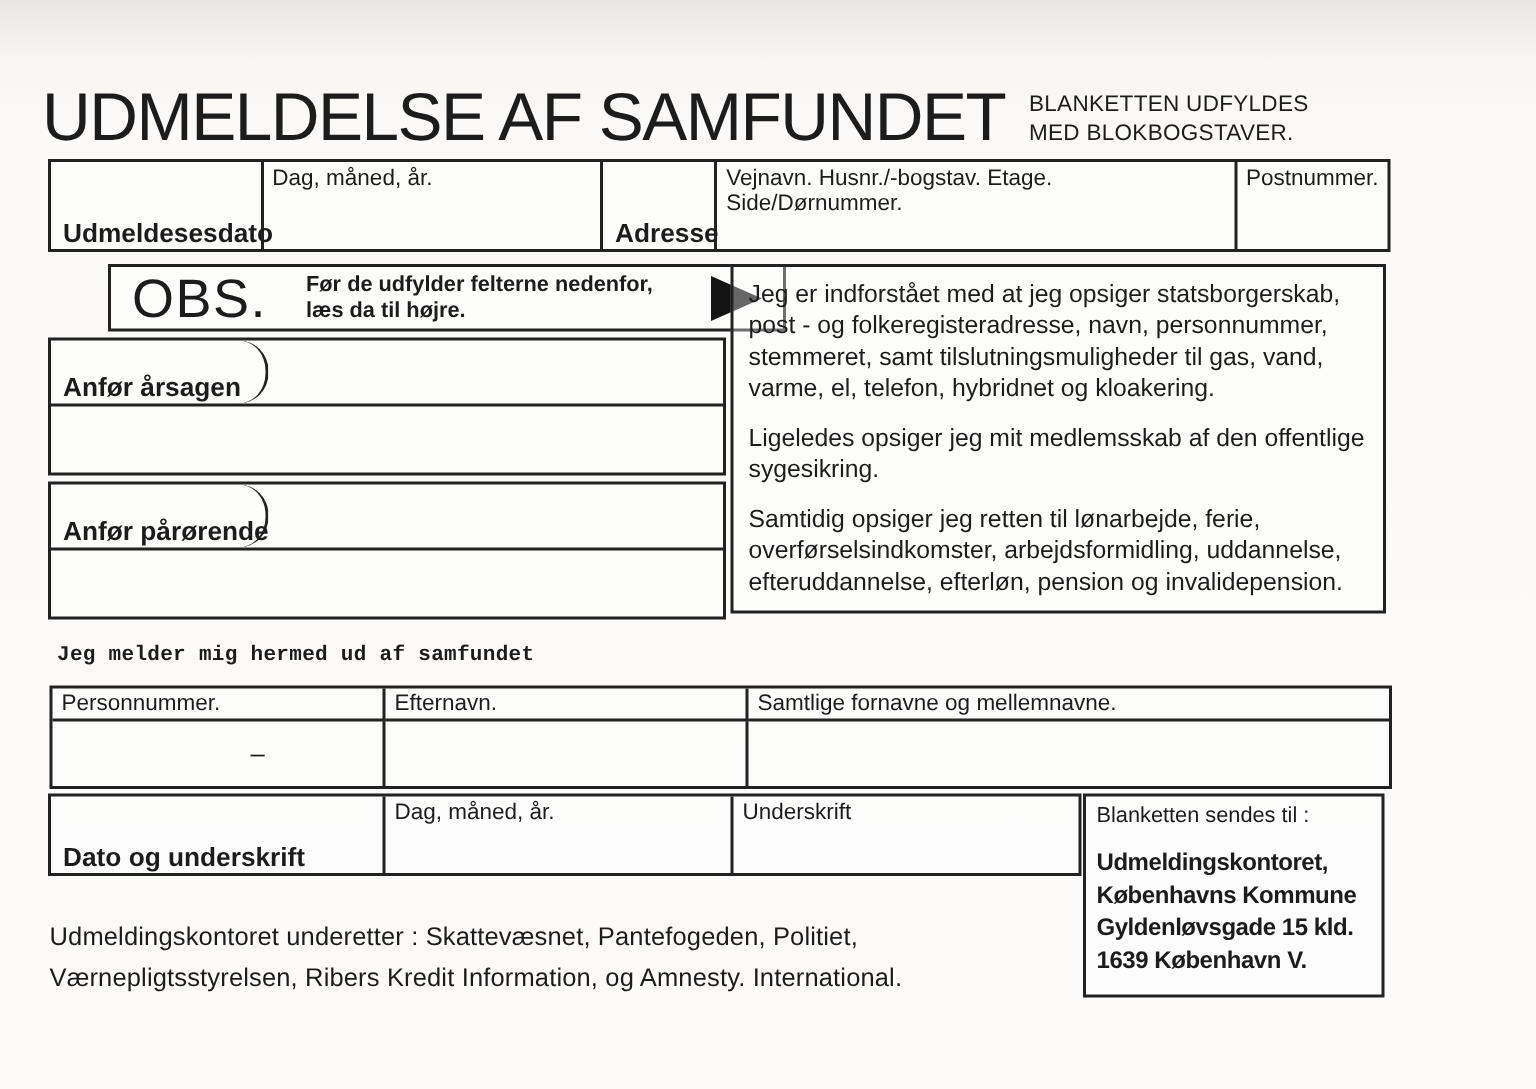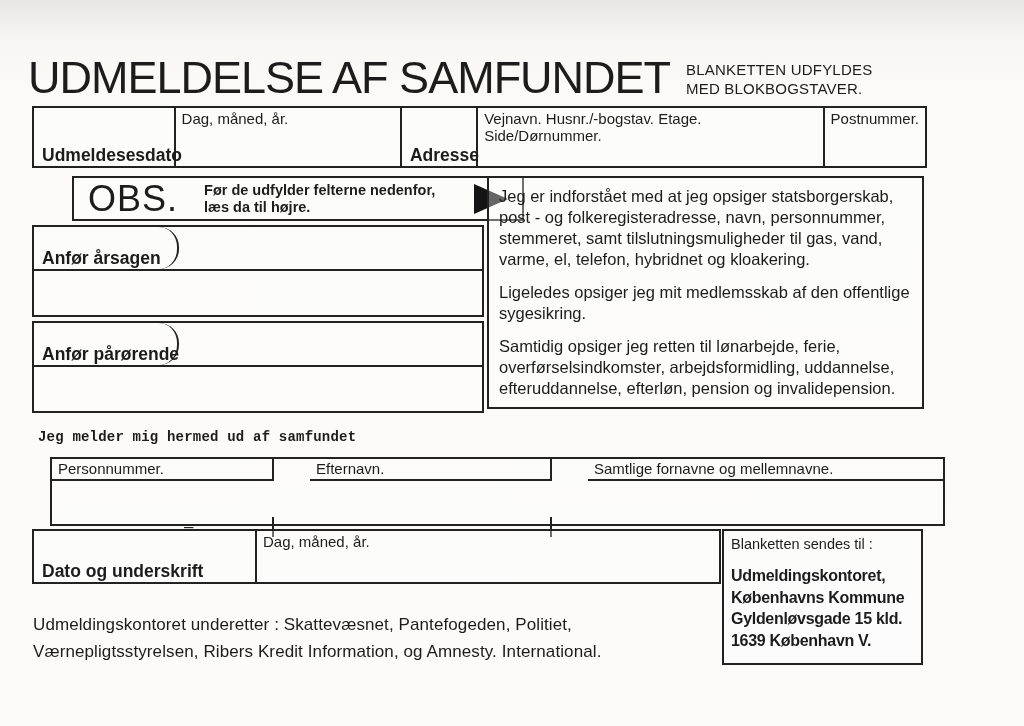--- a/index.html
+++ b/index.html
@@ -42,21 +42,21 @@
   .valuecell{flex:1;}
   .bottomrow{height:40px;}
 
   
   .notice{left:487px;top:176px;width:437px;height:233px;padding:8px 10px;font-size:16.5px;line-height:21px;box-sizing:border-box;}
   .notice p{margin:0 0 12px 0;}
 
   .decl-heading{left:38px;top:429px;font-size:14px;font-weight:bold;letter-spacing:.2px;font-family:Liberation Mono, monospace;}
 
   
-  .t2{left:50px;top:457px;width:891px;height:65px;display:grid;grid-template-columns:222px 242px 1fr;grid-template-rows:22px 1fr;gap:36px;}
+  .t2{left:33px;top:457px;width:891px;height:65px;display:grid;grid-template-columns:222px 242px 1fr;grid-template-rows:22px 1fr;}
   .t2 .hcell{border-right:2px solid #222;border-bottom:2px solid #222;font-size:15px;padding:1px 6px;white-space:nowrap;overflow:hidden;}
   .t2 .hcell.last{border-right:none;}
   .t2 .vcell{border-right:2px solid #222;}
   .t2 .vcell.last{border-right:none;}
   .dashcell{display:flex;align-items:center;padding-left:132px;font-size:17px;}
 
   
   .t3{left:32px;top:529px;width:685px;height:51px;display:flex;}
   .c-sig-label{width:221px;}
   .c-sig-date{width:230px;}
@@ -159,20 +159,24 @@
   </div>
 
   <div class="abs box t3">
     <div class="cell c-sig-label">
       <span class="biglabel">Dato og underskrift</span>
     </div>
     <div class="cell c-sig-date">
       <span class="hint">Dag, måned, år.</span>
       <span></span>
     </div>
+    <div class="cell c-sig-field">
+      <span class="hint">Underskrift</span>
+      <span></span>
+    </div>
   </div>
 
   <div class="abs box sendto">
     <div class="intro">Blanketten sendes til :</div>
     <div class="addr">
       <div>Udmeldingskontoret,</div>
       <div>Københavns Kommune</div>
       <div>Gyldenløvsgade 15 kld.</div>
       <div>1639 København V.</div>
     </div>

